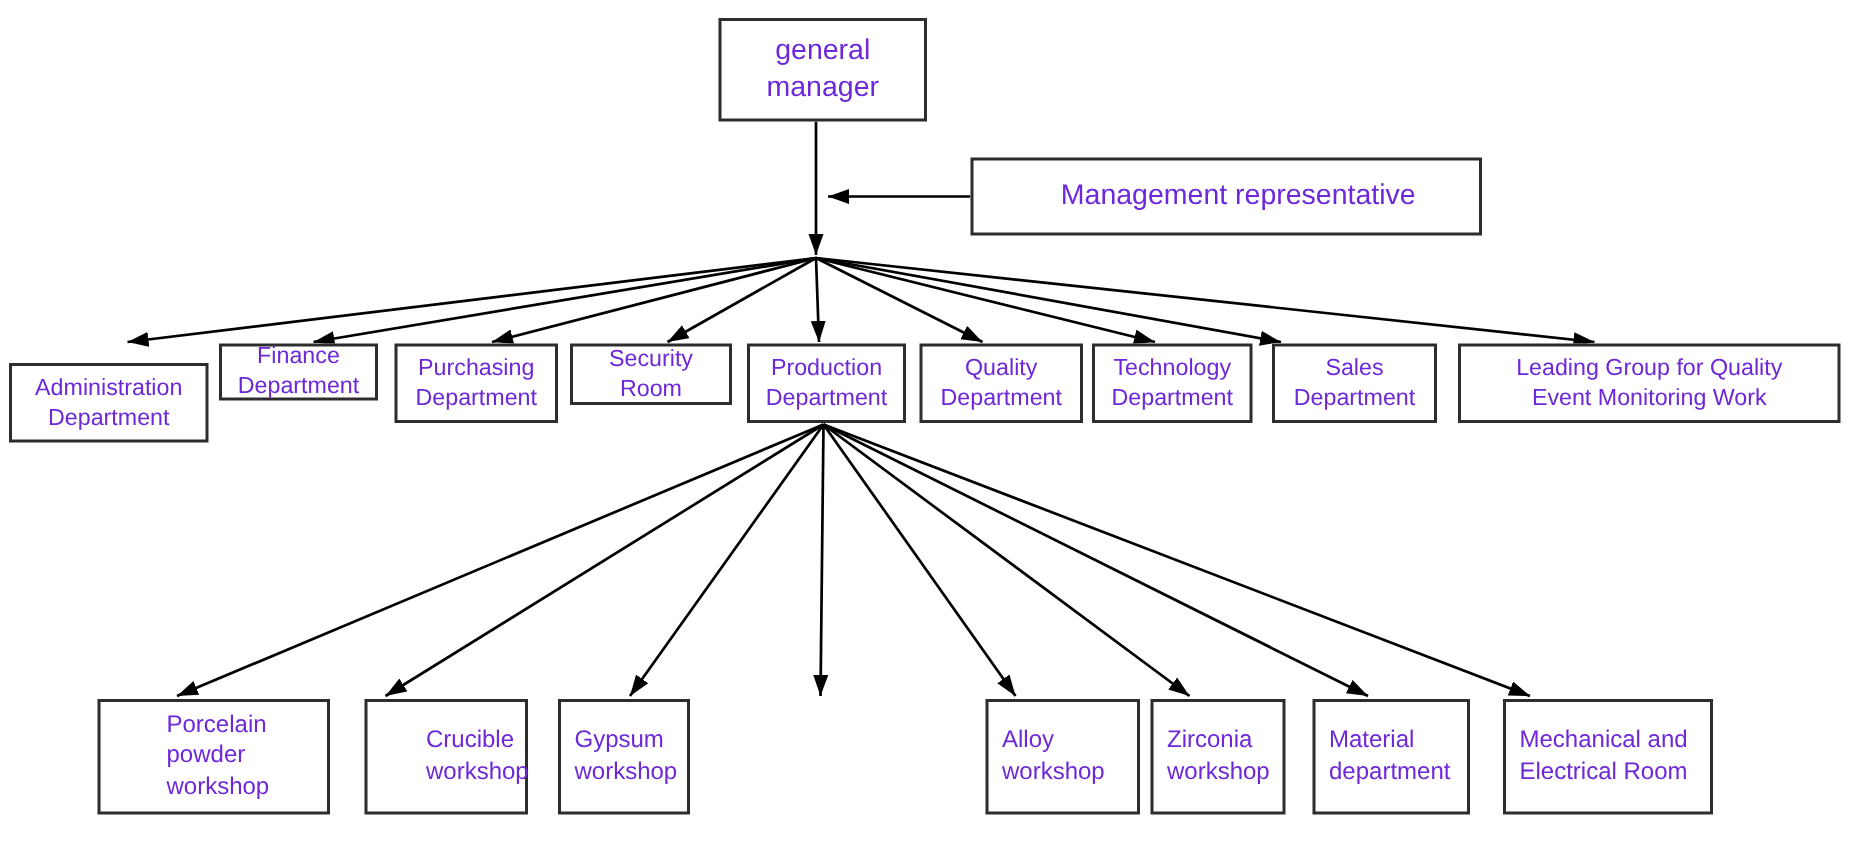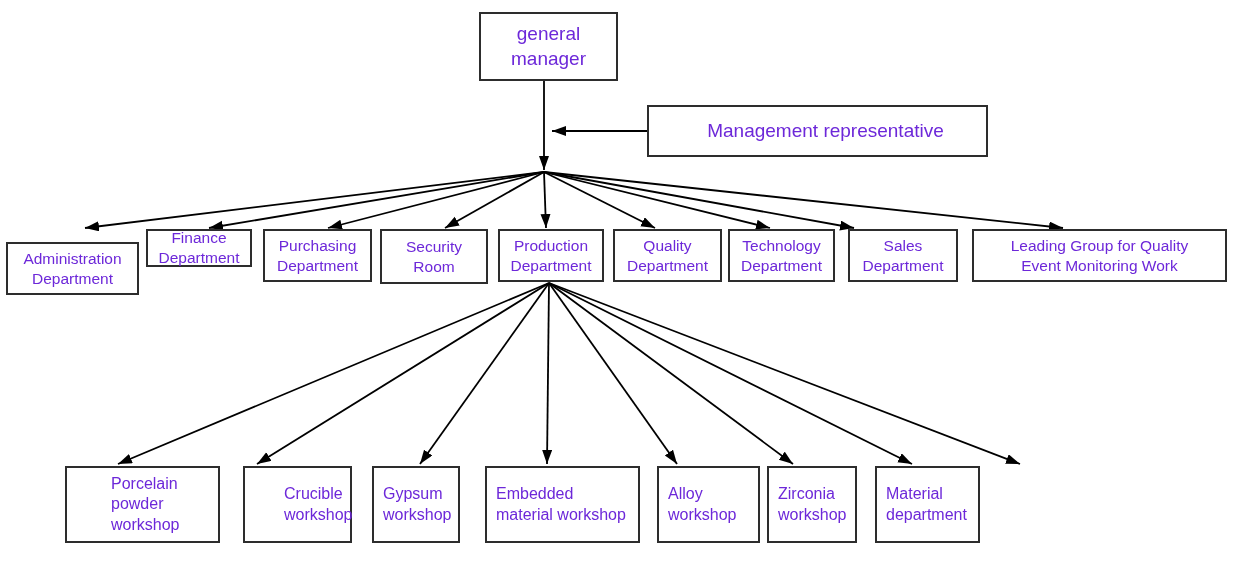--- a/index.html
+++ b/index.html
@@ -82,41 +82,41 @@
 manager</div>
 
   <div class="node big" style="left:647px; top:105px; width:341px; height:52px;padding-left:16px;">Management representative</div>
 
   <div class="node mid" style="left:6px; top:229px; width:133px; height:53px;margin-top:13px;">Administration
 Department</div>
   <div class="node mid" style="left:146px; top:229px; width:106px; height:38px;">Finance
 Department</div>
   <div class="node mid" style="left:263px; top:229px; width:109px; height:53px;">Purchasing
 Department</div>
-  <div class="node mid" style="left:380px; top:229px; width:108px; height:55px;">Security
+  <div class="node mid" style="left:380px; top:229px; width:108px; height:41px;">Security
 Room</div>
   <div class="node mid" style="left:498px; top:229px; width:106px; height:53px;">Production
 Department</div>
   <div class="node mid" style="left:613px; top:229px; width:109px; height:53px;">Quality
 Department</div>
   <div class="node mid" style="left:728px; top:229px; width:107px; height:53px;">Technology
 Department</div>
   <div class="node mid" style="left:848px; top:229px; width:110px; height:53px;">Sales
 Department</div>
   <div class="node mid" style="left:972px; top:229px; width:255px; height:53px;">Leading Group for Quality
 Event Monitoring Work</div>
 
   <div class="node leaf" style="left:65px; top:466px; width:155px; height:77px;padding-left:44px;">Porcelain
 powder workshop</div>
   <div class="node leaf" style="left:243px; top:466px; width:109px; height:77px;padding-left:39px;">Crucible
 workshop</div>
   <div class="node leaf" style="left:372px; top:466px; width:88px; height:77px;">Gypsum
 workshop</div>
-  <div class="node leaf" style="left:485px; top:466px; width:155px; height:77px;">Embedded
-material workshop</div>
   <div class="node leaf" style="left:657px; top:466px; width:103px; height:77px;">Alloy
 workshop</div>
   <div class="node leaf" style="left:767px; top:466px; width:90px; height:77px;">Zirconia
 workshop</div>
   <div class="node leaf" style="left:875px; top:466px; width:105px; height:77px;">Material
 department</div>
+  <div class="node leaf" style="left:1002px; top:466px; width:140px; height:77px;">Mechanical and
+Electrical Room</div>
 
 </div>
 
 </body></html>

